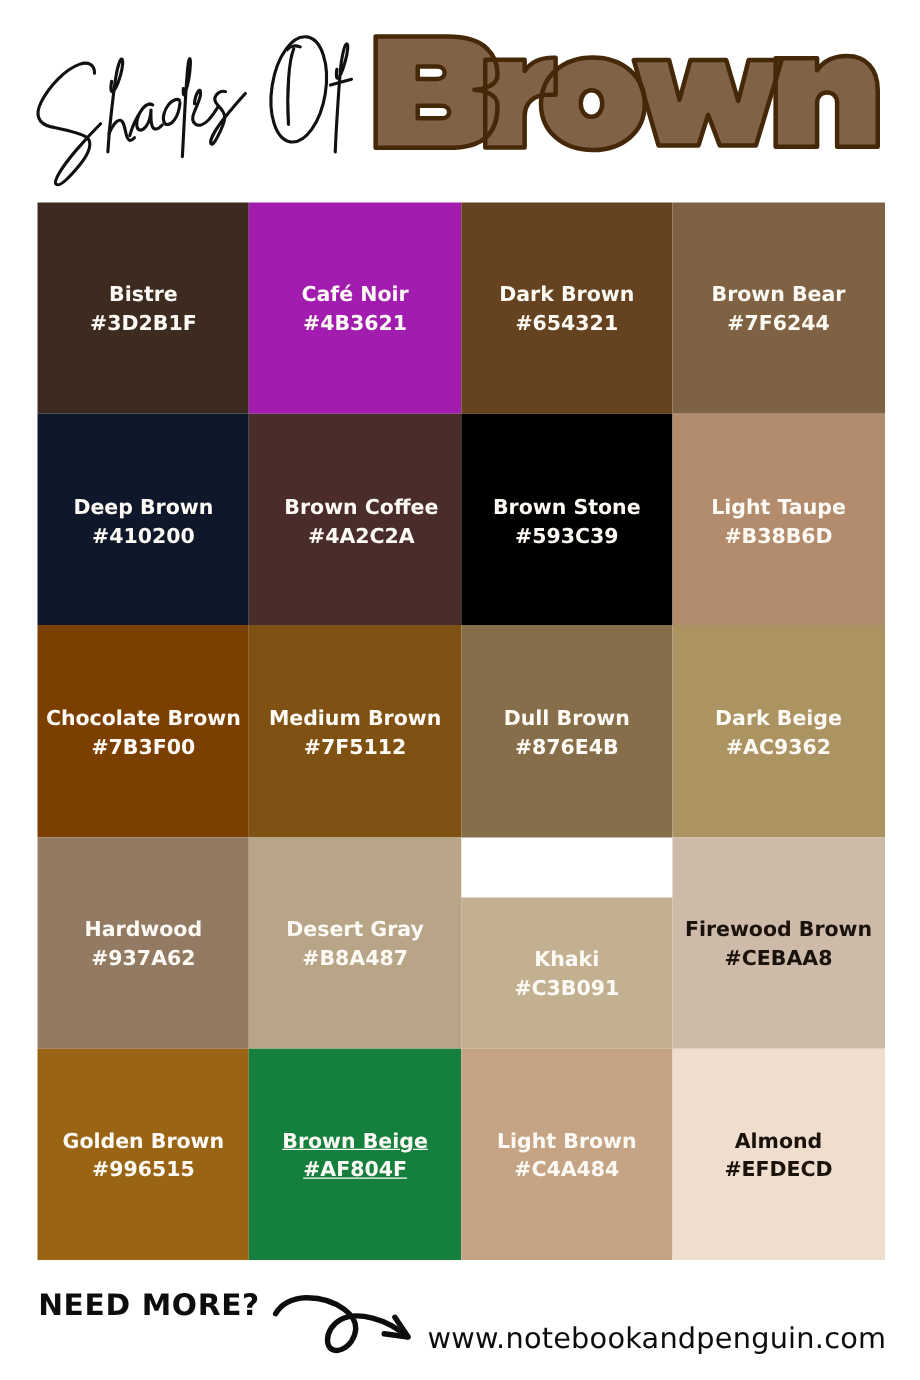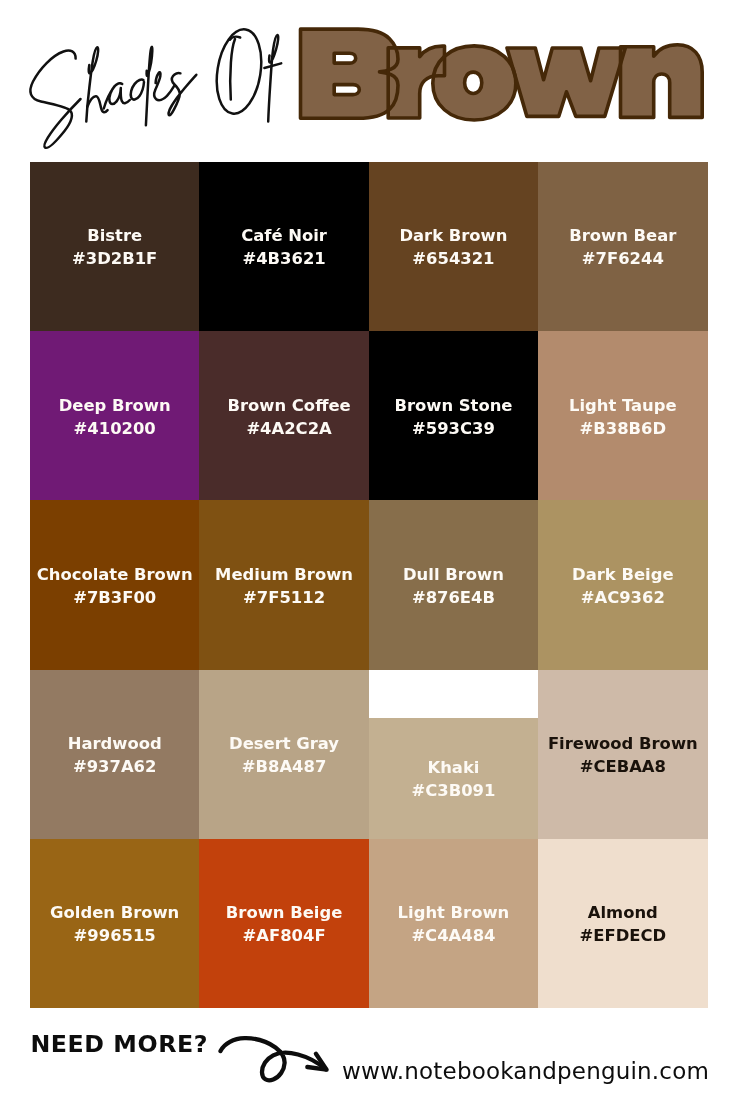--- a/index.html
+++ b/index.html
@@ -75,33 +75,33 @@
       <use href="#brownword" fill="#816246" stroke="none" fill-rule="evenodd"></use>
       <use href="#brownword" fill="none" stroke="#452808" stroke-width="3.6" stroke-linejoin="round" fill-rule="evenodd"></use>
     </svg>
   </div>
 
   <div class="grid">
       <div class="swatch" style="background: rgb(61, 43, 31); color: rgb(253, 250, 245);">
         <div class="sw-name">Bistre</div>
         <div class="sw-hex">#3D2B1F</div>
       </div>
-      <div class="swatch" style="background: #000000; color: rgb(253, 250, 245);">
+      <div class="swatch" style="background: #a21caf; color: rgb(253, 250, 245);">
         <div class="sw-name">Café Noir</div>
         <div class="sw-hex">#4B3621</div>
       </div>
       <div class="swatch" style="background: rgb(101, 67, 33); color: rgb(253, 250, 245);">
         <div class="sw-name">Dark Brown</div>
         <div class="sw-hex">#654321</div>
       </div>
       <div class="swatch" style="background: rgb(127, 98, 68); color: rgb(253, 250, 245);">
         <div class="sw-name">Brown Bear</div>
         <div class="sw-hex">#7F6244</div>
       </div>
-      <div class="swatch" style="background: #701a75; color: rgb(253, 250, 245);">
+      <div class="swatch" style="background: #0f172a; color: rgb(253, 250, 245);">
         <div class="sw-name">Deep Brown</div>
         <div class="sw-hex">#410200</div>
       </div>
       <div class="swatch" style="background: rgb(74, 44, 42); color: rgb(253, 250, 245); padding-left: 10px;">
         <div class="sw-name">Brown Coffee</div>
         <div class="sw-hex">#4A2C2A</div>
       </div>
       <div class="swatch" style="background: #000000; color: rgb(253, 250, 245);">
         <div class="sw-name">Brown Stone</div>
         <div class="sw-hex">#593C39</div>
@@ -139,21 +139,21 @@
         <div class="sw-hex">#C3B091</div>
       </div>
       <div class="swatch" style="background: rgb(206, 186, 168); color: rgb(26, 18, 11);">
         <div class="sw-name">Firewood Brown</div>
         <div class="sw-hex">#CEBAA8</div>
       </div>
       <div class="swatch" style="background: rgb(153, 101, 21); color: rgb(253, 250, 245);">
         <div class="sw-name">Golden Brown</div>
         <div class="sw-hex">#996515</div>
       </div>
-      <div class="swatch" style="background: #c2410c; color: rgb(253, 250, 245);">
+      <div class="swatch" style="background: #15803d; color: rgb(253, 250, 245); text-decoration: underline;">
         <div class="sw-name">Brown Beige</div>
         <div class="sw-hex">#AF804F</div>
       </div>
       <div class="swatch" style="background: rgb(196, 164, 132); color: rgb(253, 250, 245);">
         <div class="sw-name">Light Brown</div>
         <div class="sw-hex">#C4A484</div>
       </div>
       <div class="swatch" style="background: rgb(239, 222, 205); color: rgb(26, 18, 11);">
         <div class="sw-name">Almond</div>
         <div class="sw-hex">#EFDECD</div>

